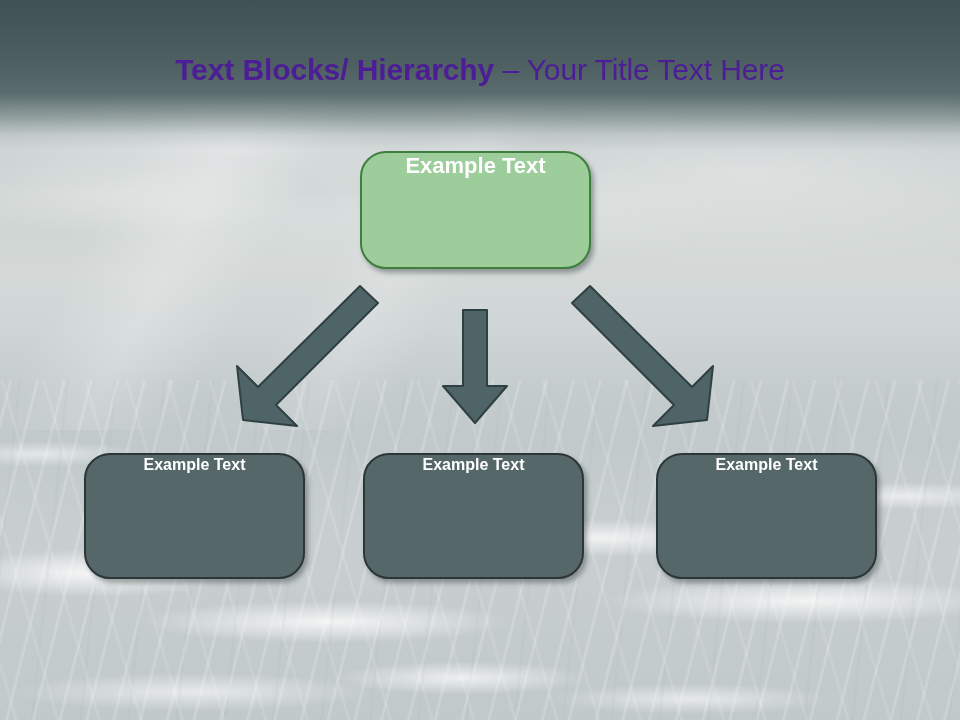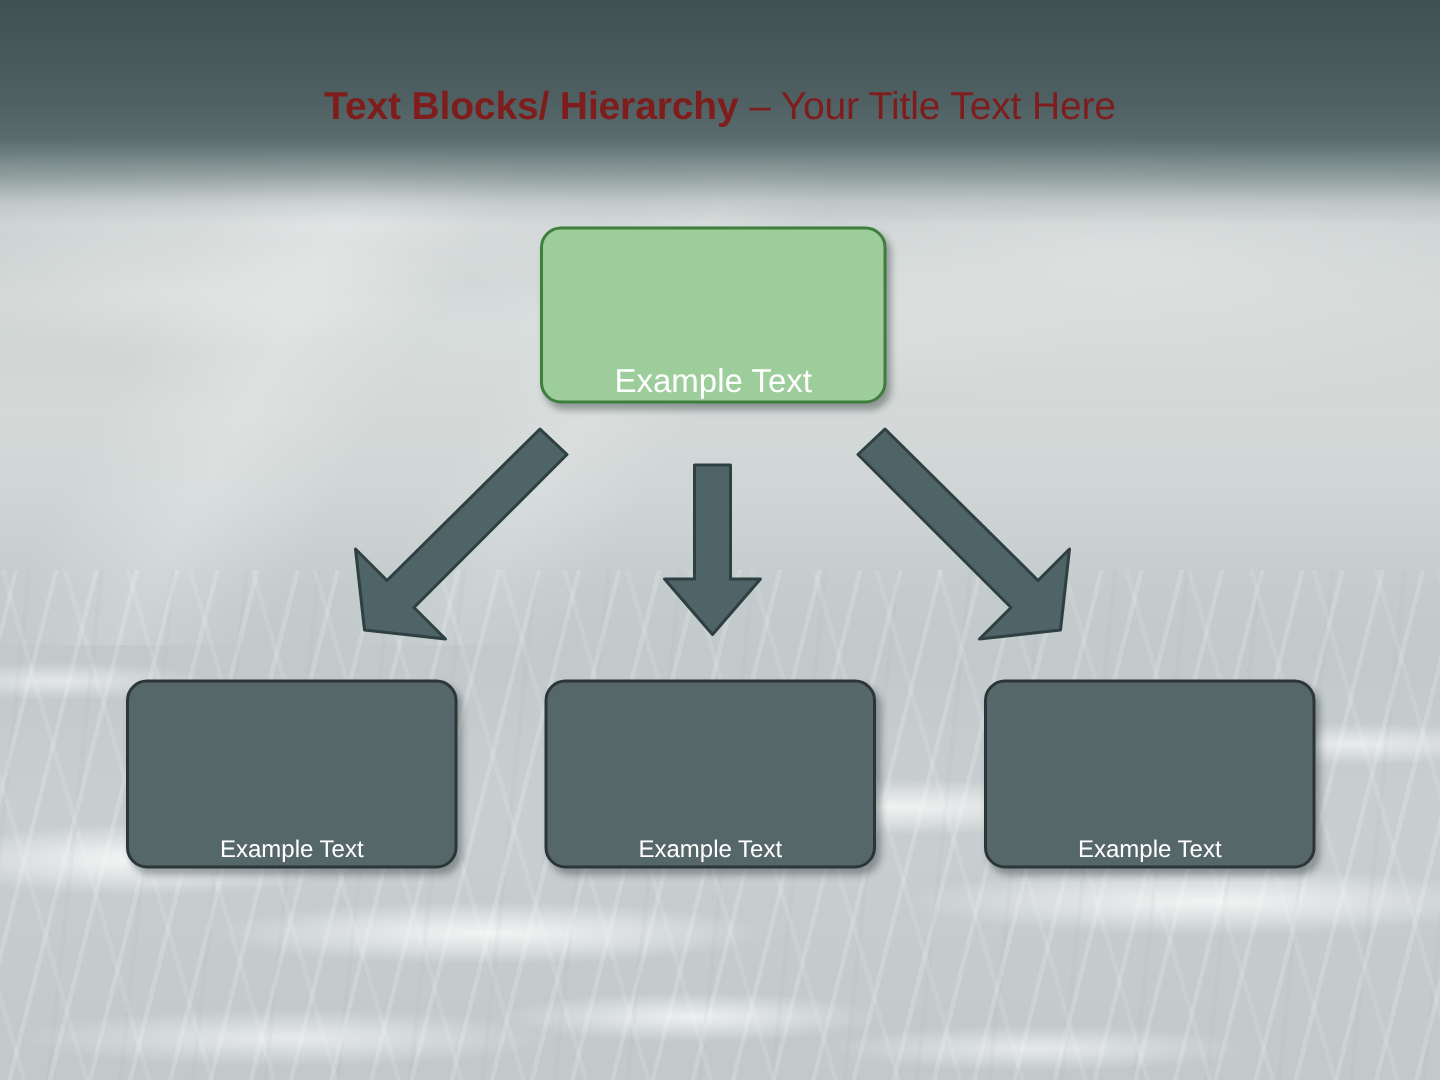--- a/index.html
+++ b/index.html
@@ -76,34 +76,35 @@
       #4e6062 44%,
       #5a6c6d 62%,
       rgba(120,136,136,.72) 78%,
       rgba(160,172,172,.34) 90%,
       rgba(190,198,198,0) 100%);
   }
 
   
   .title {
     position:absolute; left:0; top:52px; width:960px;
-    text-align:center; color:#7f1d1d;
-    font-size:26px; line-height:36px; letter-spacing:-.1px;
+    text-align:center; color:#4c1d95;
+    font-size:30px; line-height:36px; letter-spacing:-.1px;
     white-space:nowrap;
   }
   .title .strong { font-weight:bold; }
   .title .light  { font-weight:normal; }
 
   
   .node {
     position:absolute;
-    display:flex; align-items:flex-end; justify-content:center;
+    display:flex; align-items:flex-start; justify-content:center;
     text-align:center; color:#ffffff;
-    border-radius:14px;
+    border-radius:26px;
     box-shadow:3px 4px 5px rgba(30,40,42,.38);
+    font-weight:bold;
   }
   .node-top {
     left:360px; top:151px; width:231px; height:118px;
     background:#9ccd9b;
     border:2px solid #3e7f3d;
     font-size:22px; line-height:26px;
   }
   .node-leaf {
     top:453px; width:221px; height:126px;
     background:#566769;

